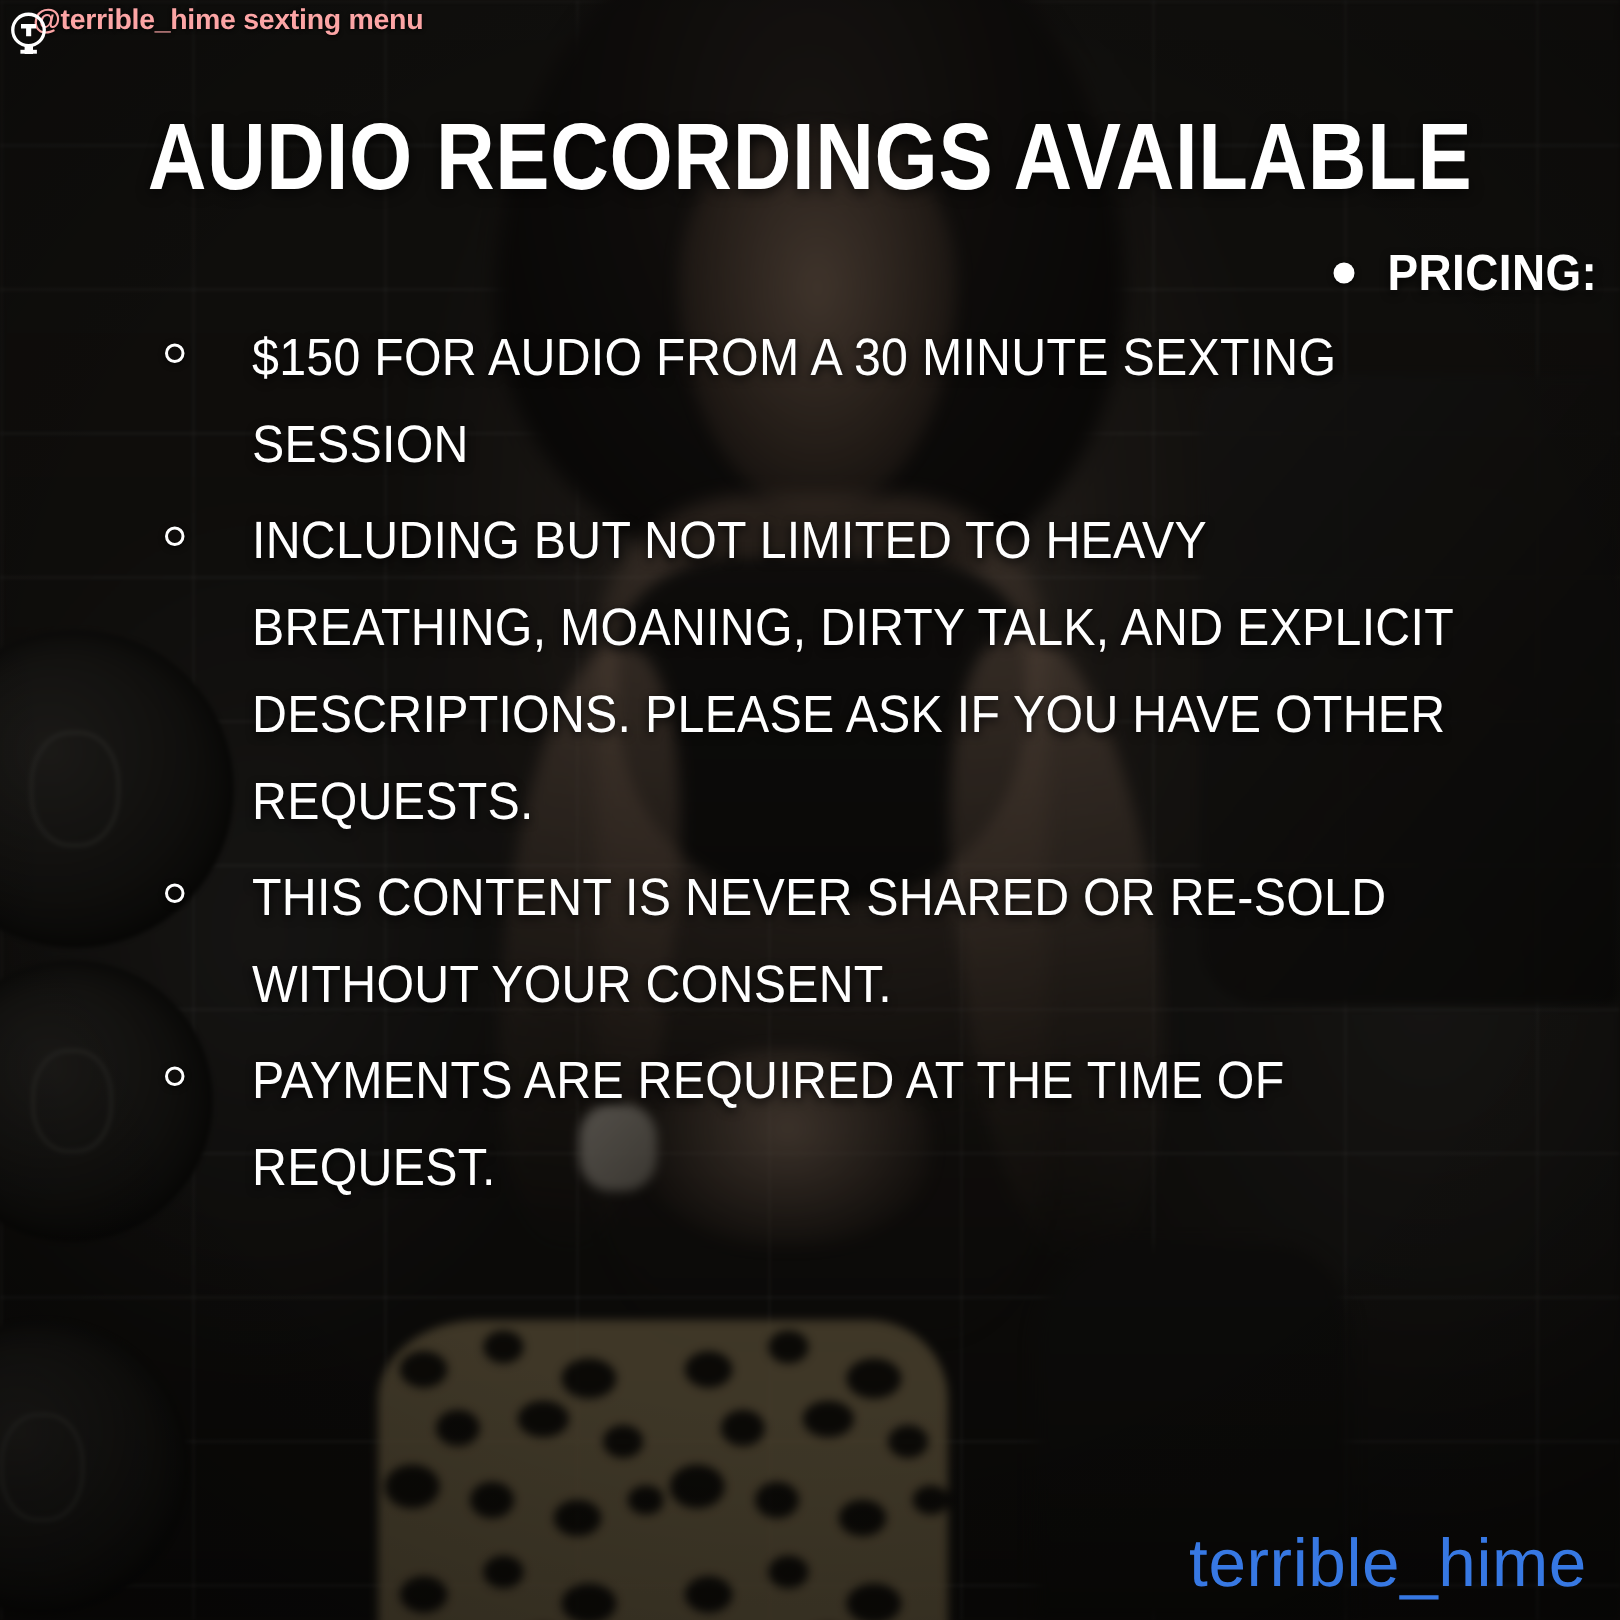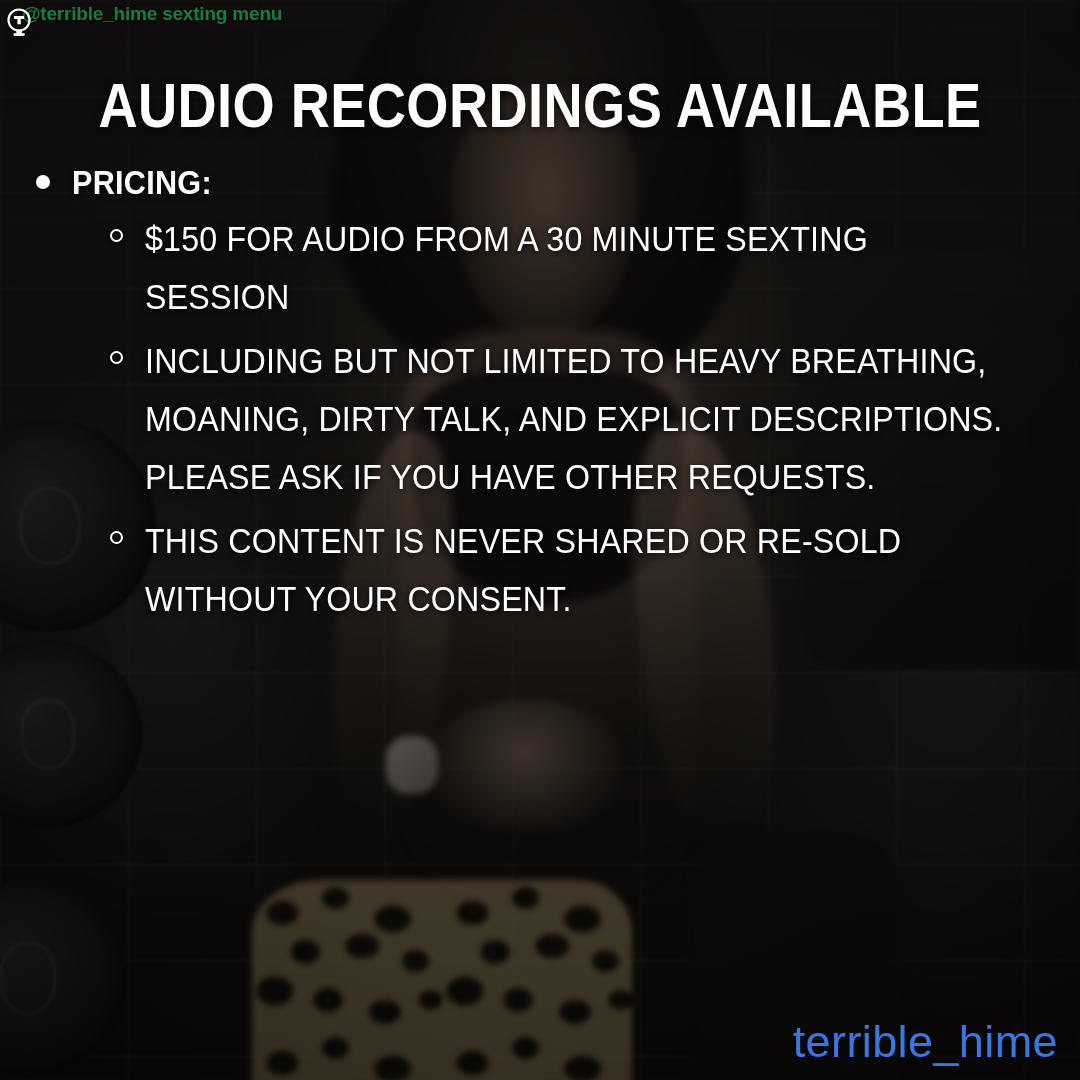--- a/index.html
+++ b/index.html
@@ -208,21 +208,21 @@
   .handle-bar {
     position: absolute;
     left: 22px;
     top: 3px;
     display: flex;
     align-items: center;
     gap: 3px;
     z-index: 6;
   }
   .handle-text {
-    color: #15803d;
+    color: #fca5a5;
     font-family: "Liberation Sans", sans-serif;
     font-weight: bold;
     font-size: 19px;
     letter-spacing: -0.2px;
     white-space: nowrap;
     text-shadow: 0 1px 3px rgba(0,0,0,0.9);
   }
 
   
   .wm-badge {
@@ -269,20 +269,21 @@
     left: 0;
     top: 158px;
     width: 1080px;
   }
 
   .l1 {
     display: flex;
     align-items: flex-start;
     margin: 0 0 4px 0;
     padding-left: 36px;
+    justify-content: flex-end;
   }
   .l1 .dot {
     flex: 0 0 auto;
     width: 14px; height: 14px;
     border-radius: 50%;
     background: #ffffff;
     margin: 17px 22px 0 0;
     box-shadow: 0 1px 4px rgba(0,0,0,0.8);
   }
   .l1 .txt {
@@ -296,20 +297,21 @@
     transform-origin: left center;
     text-shadow: 0 2px 7px rgba(0,0,0,0.8);
     white-space: nowrap;
   }
 
   .l2 {
     display: flex;
     align-items: flex-start;
     padding-left: 110px;
     margin: 0 0 6px 0;
+    gap: 23px;
   }
   .l2 .ring {
     flex: 0 0 auto;
     width: 13px; height: 13px;
     border-radius: 50%;
     border: 2.5px solid #ffffff;
     background: transparent;
     margin: 19px 22px 0 0;
     box-shadow: 0 1px 4px rgba(0,0,0,0.8);
   }
@@ -399,19 +401,23 @@
       </div>
 
       <div class="l2 wide">
         <span class="ring"></span>
         <span class="txt">INCLUDING BUT NOT LIMITED TO HEAVY BREATHING, MOANING, DIRTY TALK, AND EXPLICIT DESCRIPTIONS. PLEASE ASK IF YOU HAVE OTHER REQUESTS.</span>
       </div>
       <div class="l2 wide">
         <span class="ring"></span>
         <span class="txt">THIS CONTENT IS NEVER SHARED OR RE-SOLD WITHOUT YOUR CONSENT.</span>
       </div>
+      <div class="l2">
+        <span class="ring"></span>
+        <span class="txt">PAYMENTS ARE REQUIRED AT THE TIME OF REQUEST.</span>
+      </div>
 
     </div>
 
     <div class="footer-handle">terrible_hime</div>
 
   </div>
 </div>
 
 </body></html>

